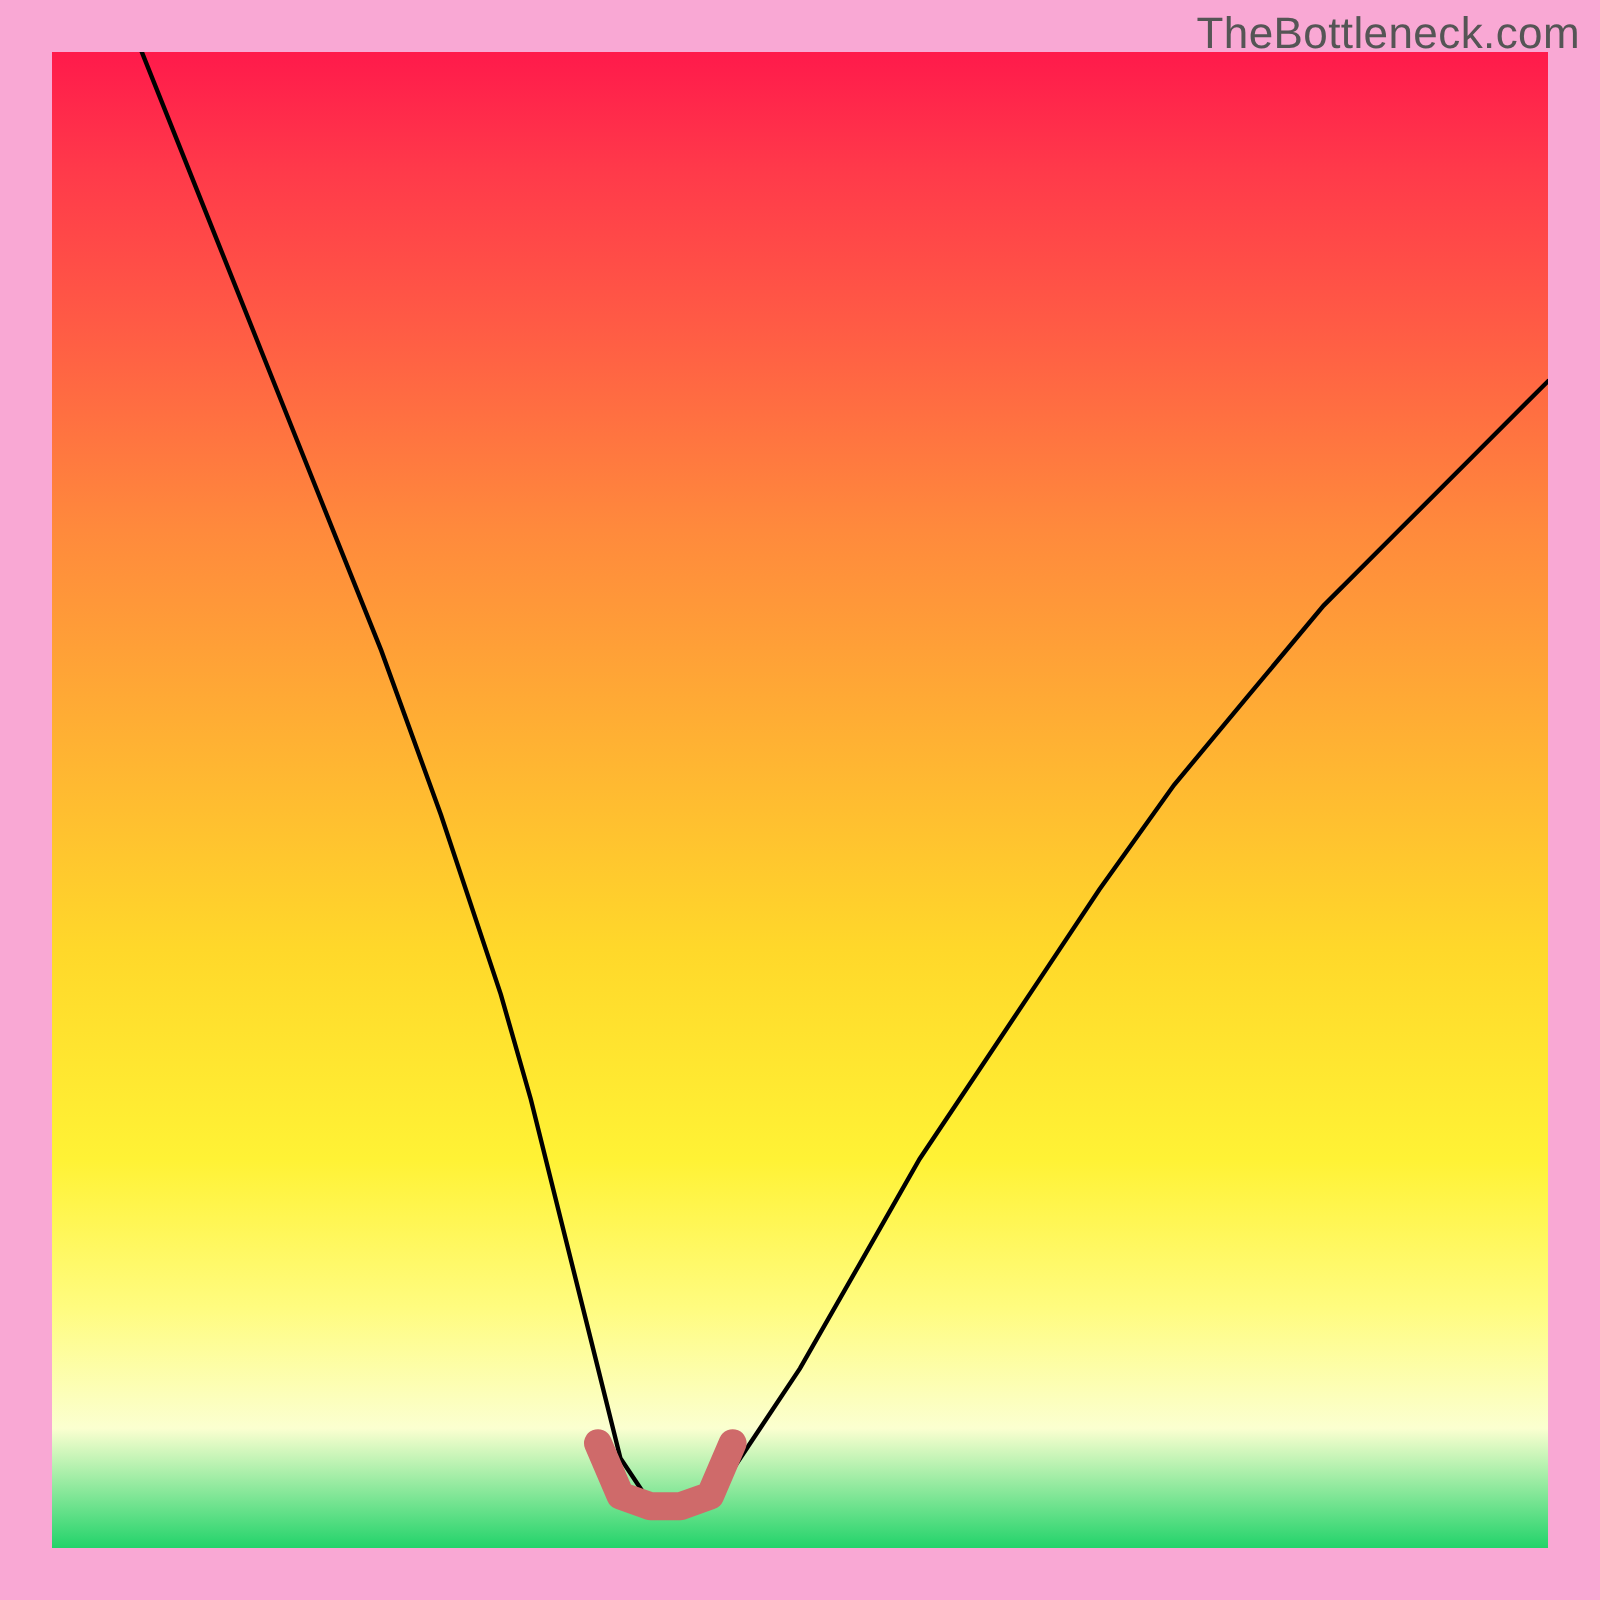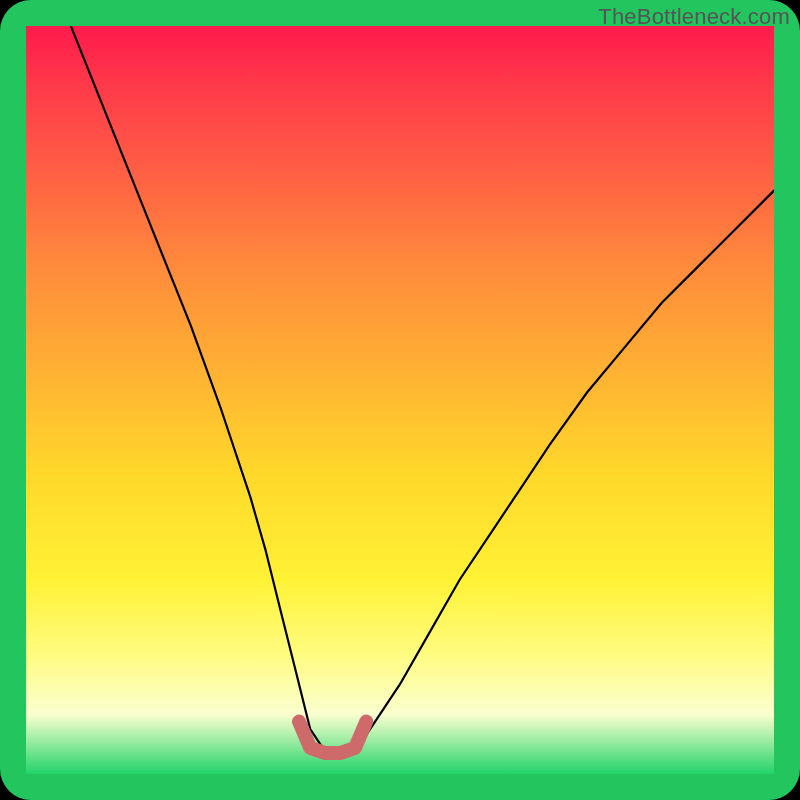--- a/index.html
+++ b/index.html
@@ -10,22 +10,21 @@
     background: #000;
     overflow: hidden;
     font-family: Arial, Helvetica, sans-serif;
   }
   .frame {
     position: absolute;
     left: 0;
     top: 0;
     width: 800px;
     height: 800px;
-    background: #22c55e;
-    border-radius: 31px;
+    background: #f9a8d4;
   }
   .plot {
     position: absolute;
     left: 26px;
     top: 26px;
     width: 748px;
     height: 748px;
     overflow: hidden;
   }
   .gradient {

